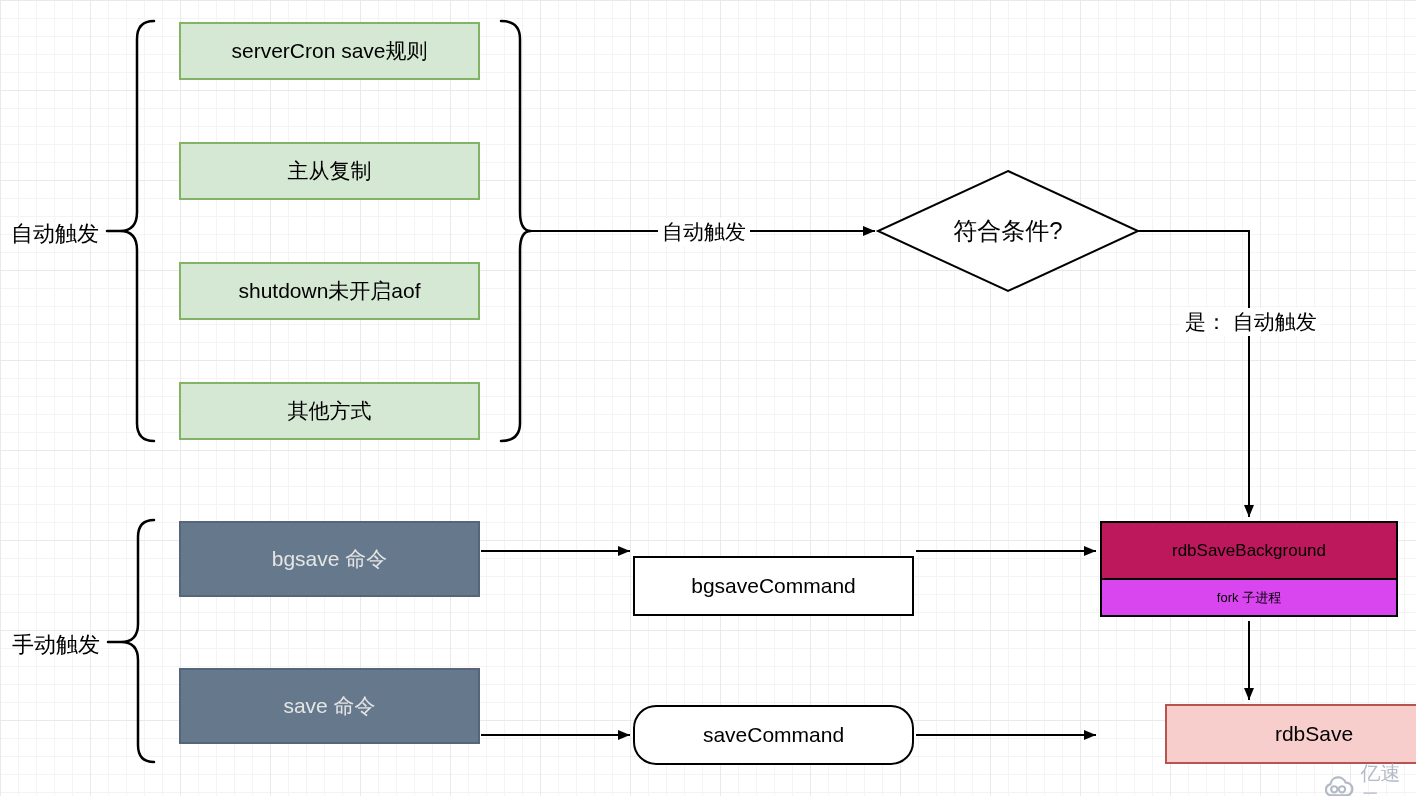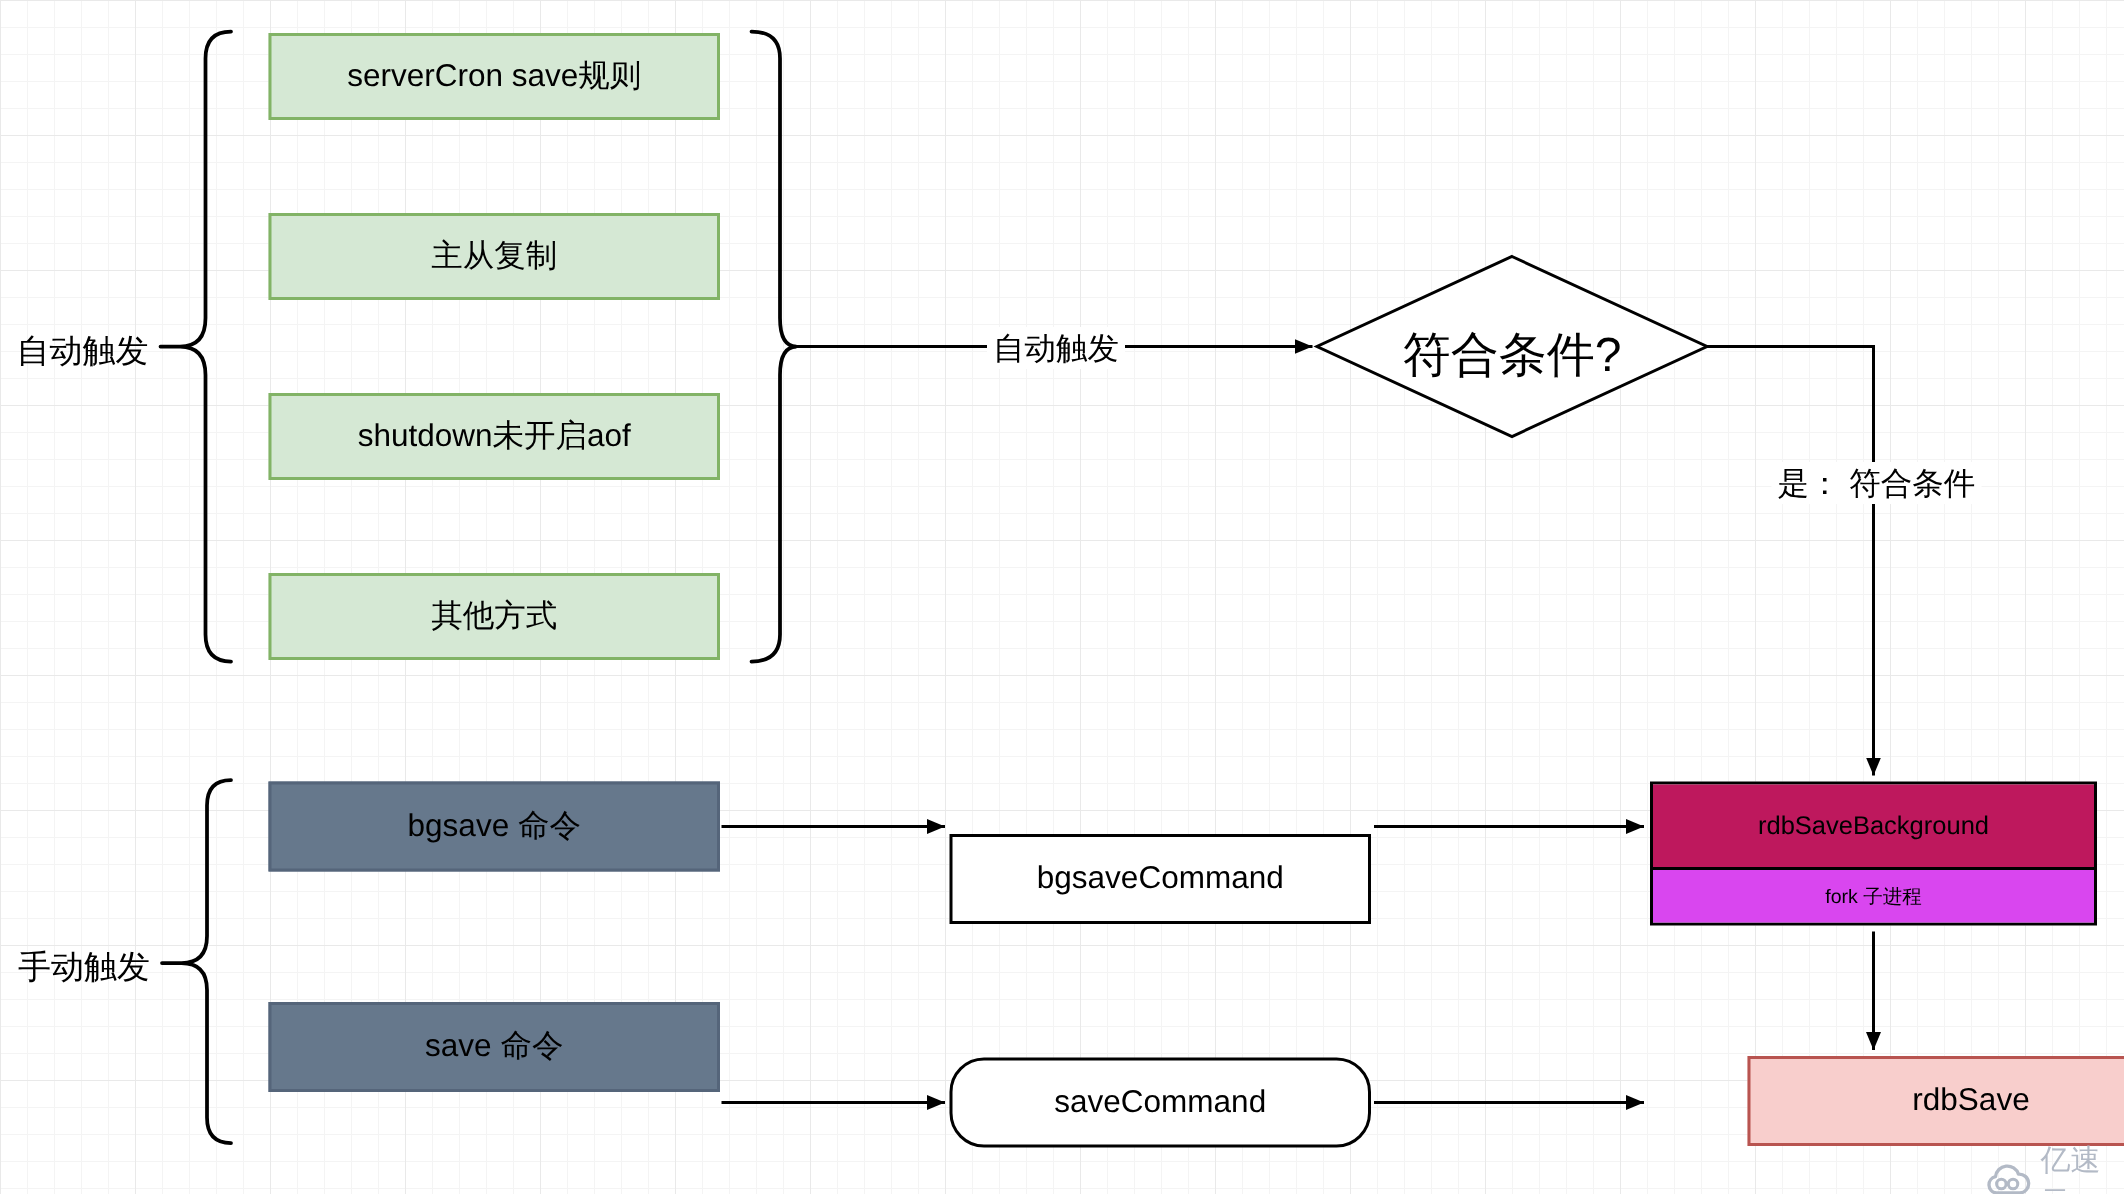--- a/index.html
+++ b/index.html
@@ -39,24 +39,24 @@
   .green-box {
     left: 179px;
     width: 301px;
     height: 58px;
     background: #d5e8d4;
     border: 2px solid #82b366;
   }
   .slate-box {
     left: 179px;
     width: 301px;
-    height: 60px;
+    height: 76px;
     background: #66788c;
     border: 2px solid #55657a;
-    color: #000000;
+    color: #e5e5e5;
   }
   .cmd-box {
     left: 633px;
     width: 281px;
     height: 60px;
     background: #ffffff;
     border: 2px solid #000000;
   }
   .table-box {
     position: absolute;
@@ -104,21 +104,21 @@
     background: #ffffff;
     padding: 0 4px;
     z-index: 3;
   }
   .diamond-label {
     position: absolute;
     left: 908px;
     top: 215px;
     width: 200px;
     text-align: center;
-    font-size: 32px;
+    font-size: 24px;
     white-space: nowrap;
     z-index: 3;
   }
   #watermark {
     position: absolute;
     left: 1322px;
     top: 760px;
     display: flex;
     align-items: center;
     gap: 5px;
@@ -156,21 +156,21 @@
 
   <div class="side-label" style="left:11px; top:219px;">自动触发</div>
   <div class="side-label" style="left:12px; top:630px;">手动触发</div>
 
   <div class="box green-box" style="top:22px;">serverCron save规则</div>
   <div class="box green-box" style="top:142px;">主从复制</div>
   <div class="box green-box" style="top:262px;">shutdown未开启aof</div>
   <div class="box green-box" style="top:382px;">其他方式</div>
 
   <div class="edge-label" style="left:658px; top:218px;">自动触发</div>
-  <div class="edge-label" style="left:1181px; top:308px;">是： 符合条件</div>
+  <div class="edge-label" style="left:1181px; top:308px;">是： 自动触发</div>
 
   <div class="diamond-label">符合条件?</div>
 
   <div class="box slate-box" style="top:521px;">bgsave 命令</div>
   <div class="box slate-box" style="top:668px;">save 命令</div>
 
   <div class="box cmd-box" style="top:521px;margin-top:35px;">bgsaveCommand</div>
   <div class="box cmd-box" style="top:705px;border-radius:23px;">saveCommand</div>
 
   <div class="table-box">

